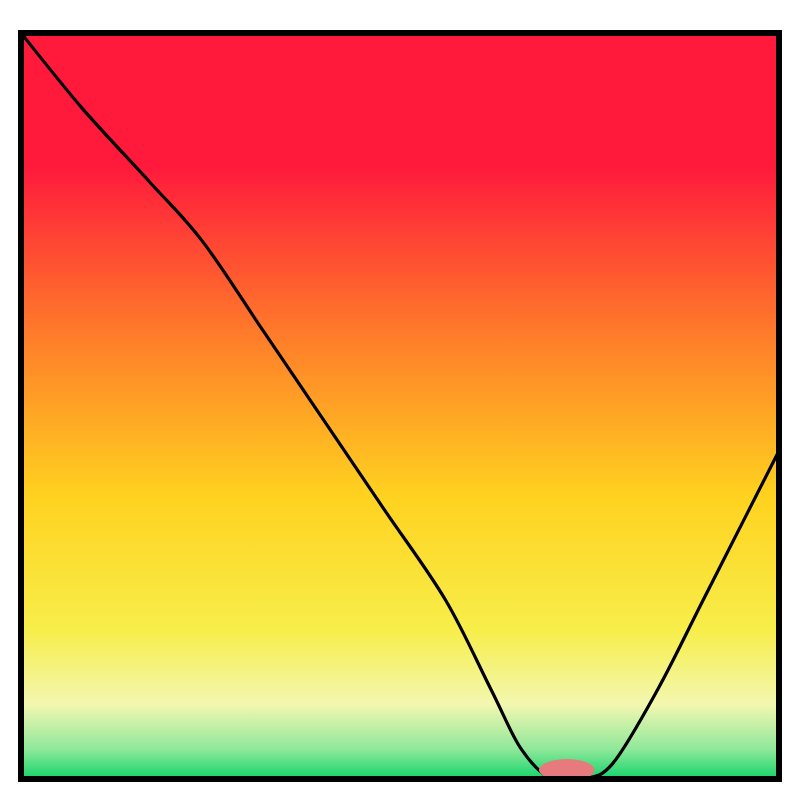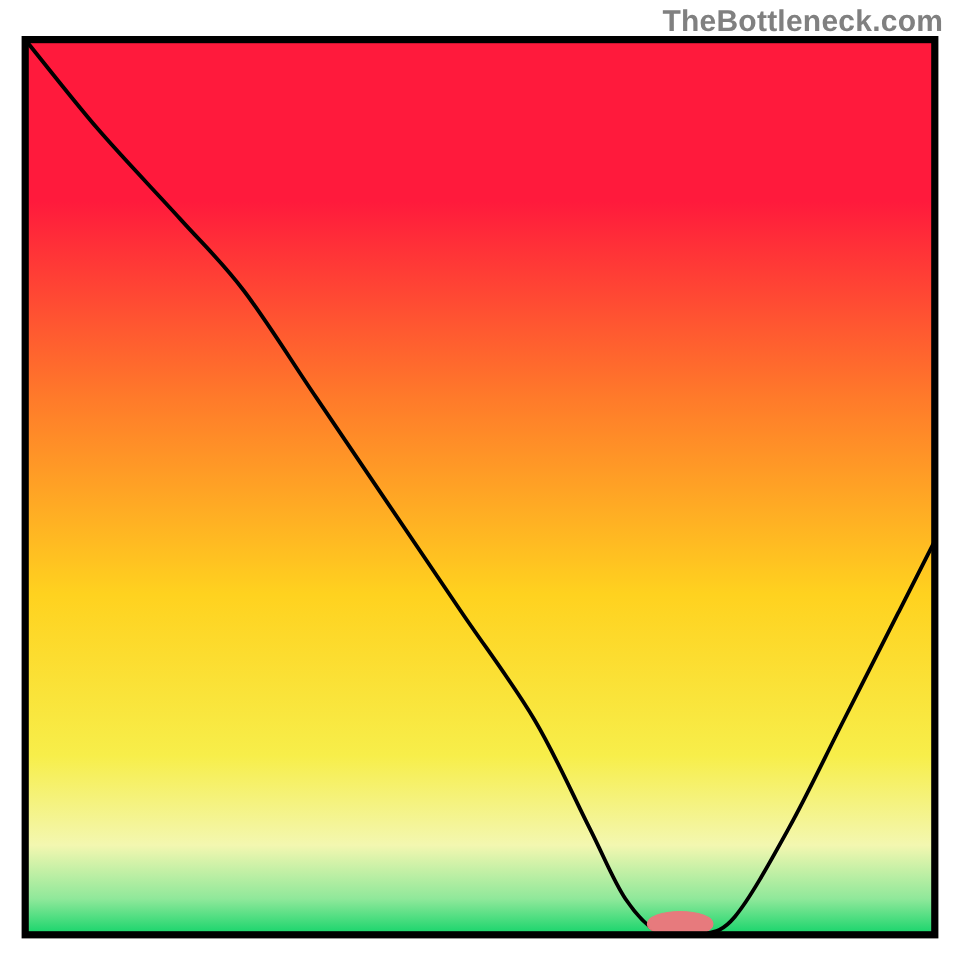--- a/index.html
+++ b/index.html
@@ -25,21 +25,20 @@
     color: #808080;
     letter-spacing: 0.2px;
   }
   svg { display: block; }
 </style>
 </head>
 <body>
 
 <div class="stage">
 
-  <div class="watermark">TheBottleneck.com</div>
 
   <svg width="800" height="800" viewBox="0 0 800 800">
 
     <defs>
       <linearGradient id="bg-grad" x1="0" y1="0" x2="0" y2="1">
         <stop id="g0" offset="0%" stop-color="#ff1a3c"></stop>
         <stop id="g1" offset="18%" stop-color="#ff1a3c"></stop>
         <stop id="g2" offset="40%" stop-color="#ff7a2a"></stop>
         <stop id="g3" offset="62%" stop-color="#ffd21f"></stop>
         <stop id="g4" offset="80%" stop-color="#f7ee4a"></stop>

